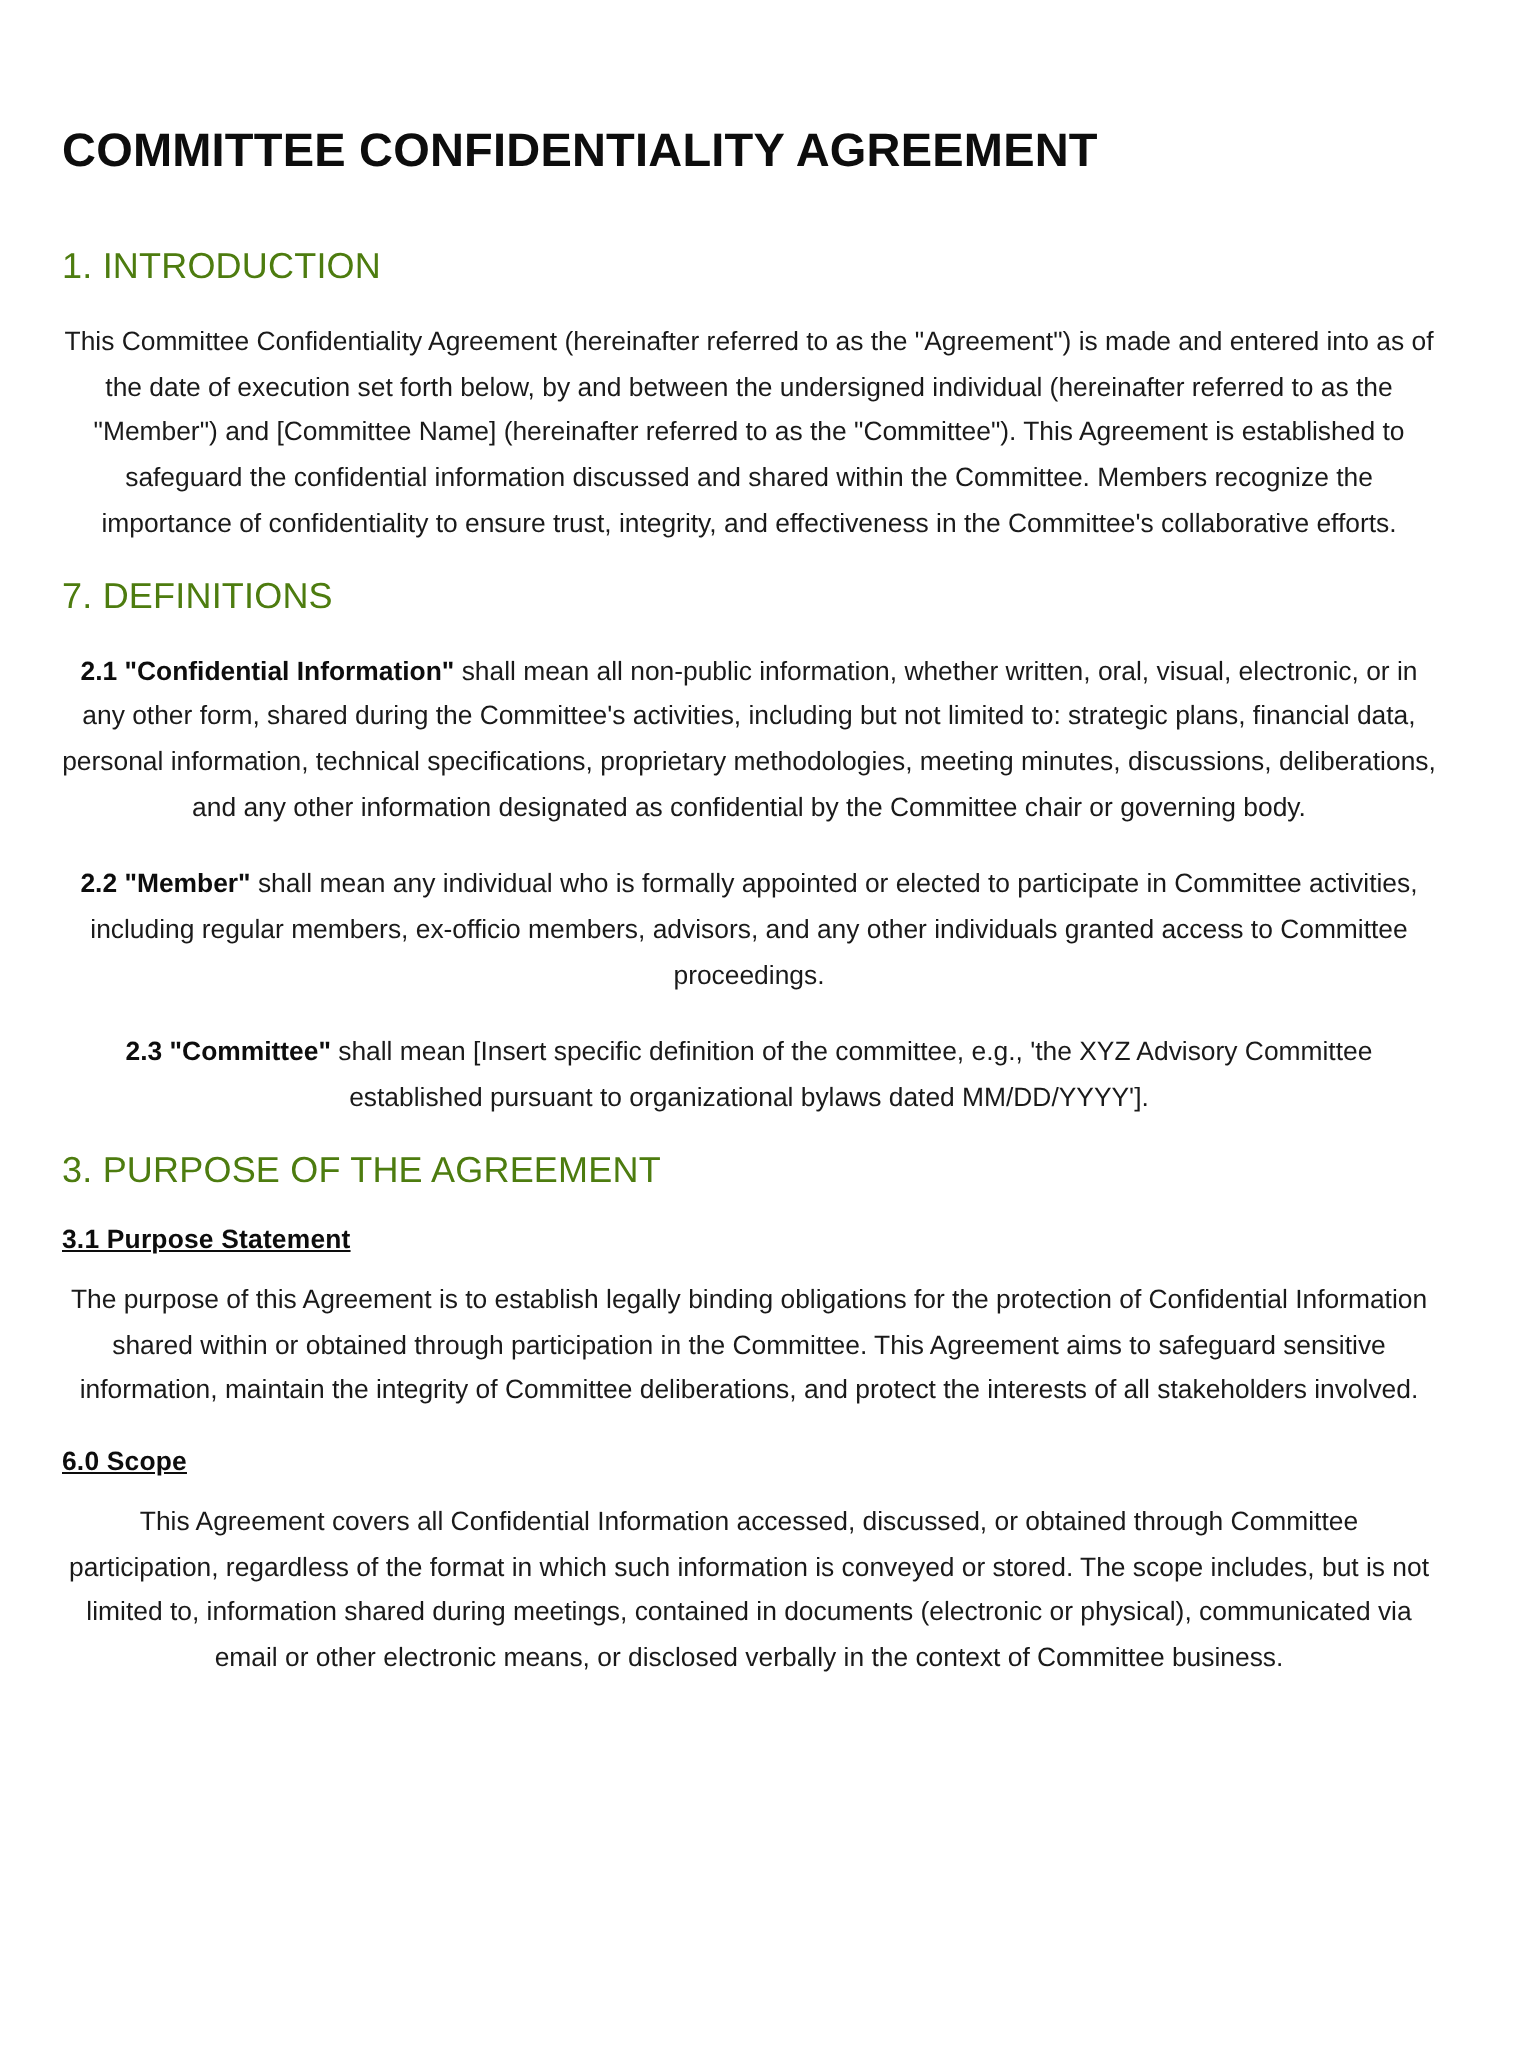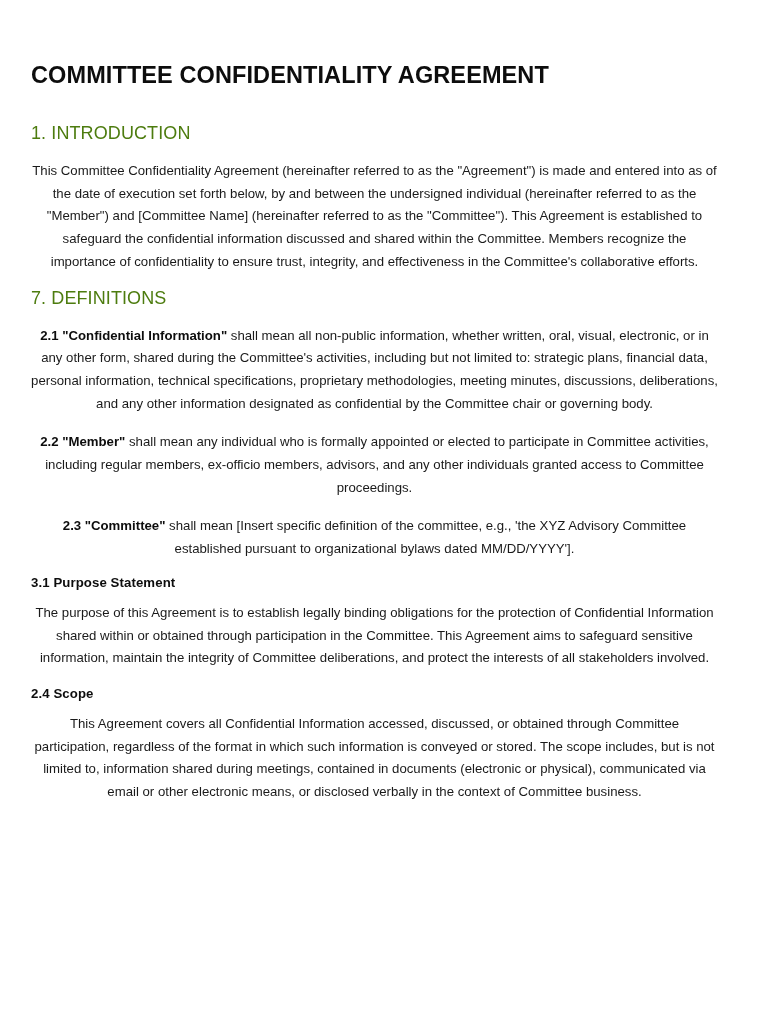--- a/index.html
+++ b/index.html
@@ -35,20 +35,21 @@
     margin: 0 0 16px 0;
     color: #4d7c0f;
     letter-spacing: 0.1px;
   }
   h3.sub-heading {
     font-size: 13.2px;
     font-weight: bold;
     margin: 0 0 12px 0;
     color: #0d0d0d;
     letter-spacing: 0.1px;
+    text-decoration: underline;
   }
   p.body-text {
     font-size: 13.2px;
     line-height: 1.72;
     margin: 0 0 16px 0;
     color: #1a1a1a;
     text-align: center;
   }
   p.body-text:last-child {
     margin-bottom: 0;
@@ -77,21 +78,22 @@
     <h2 class="section-heading">7. DEFINITIONS</h2>
 
     <p class="body-text"><span class="term">2.1 "Confidential Information"</span><span> shall mean all non-public information, whether written, oral, visual, electronic, or in any other form, shared during the Committee's activities, including but not limited to: strategic plans, financial data, personal information, technical specifications, proprietary methodologies, meeting minutes, discussions, deliberations, and any other information designated as confidential by the Committee chair or governing body.</span></p>
 
     <p class="body-text"><span class="term">2.2 "Member"</span><span> shall mean any individual who is formally appointed or elected to participate in Committee activities, including regular members, ex-officio members, advisors, and any other individuals granted access to Committee proceedings.</span></p>
 
     <p class="body-text"><span class="term">2.3 "Committee"</span><span> shall mean [Insert specific definition of the committee, e.g., 'the XYZ Advisory Committee established pursuant to organizational bylaws dated MM/DD/YYYY'].</span></p>
   </div>
 
   <div class="section">
+    <h2 class="section-heading">3. PURPOSE OF THE AGREEMENT</h2>
 
     <h3 class="sub-heading">3.1 Purpose Statement</h3>
     <p class="body-text">The purpose of this Agreement is to establish legally binding obligations for the protection of Confidential Information shared within or obtained through participation in the Committee. This Agreement aims to safeguard sensitive information, maintain the integrity of Committee deliberations, and protect the interests of all stakeholders involved.</p>
 
-    <h3 class="sub-heading">2.4 Scope</h3>
+    <h3 class="sub-heading">6.0 Scope</h3>
     <p class="body-text">This Agreement covers all Confidential Information accessed, discussed, or obtained through Committee participation, regardless of the format in which such information is conveyed or stored. The scope includes, but is not limited to, information shared during meetings, contained in documents (electronic or physical), communicated via email or other electronic means, or disclosed verbally in the context of Committee business.</p>
   </div>
 
 </div>
 
 </body></html>

